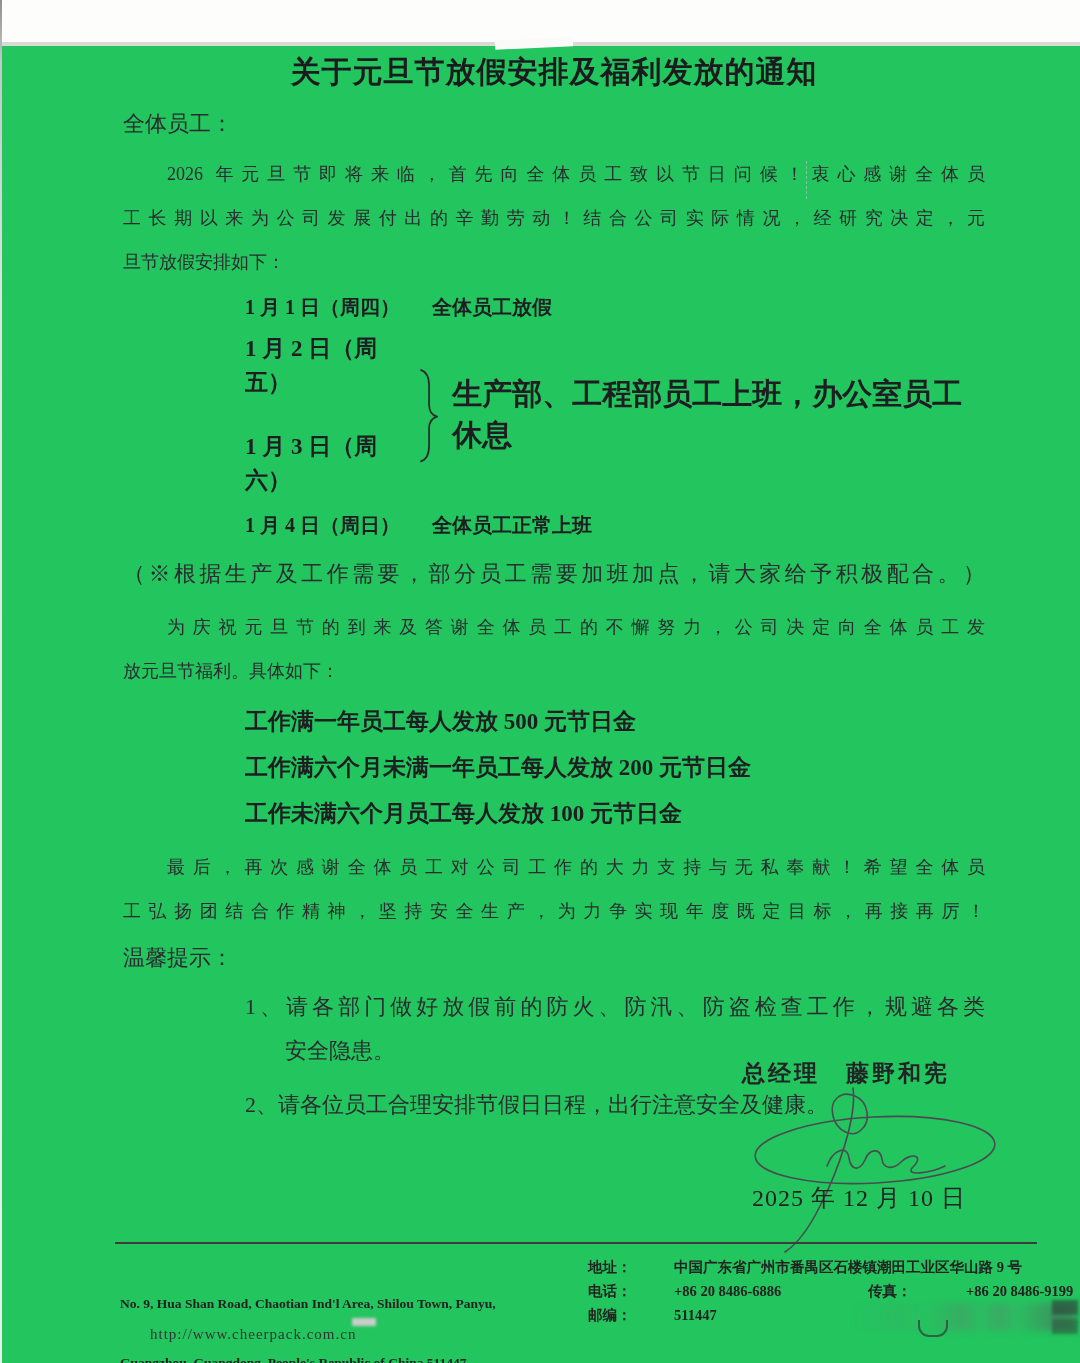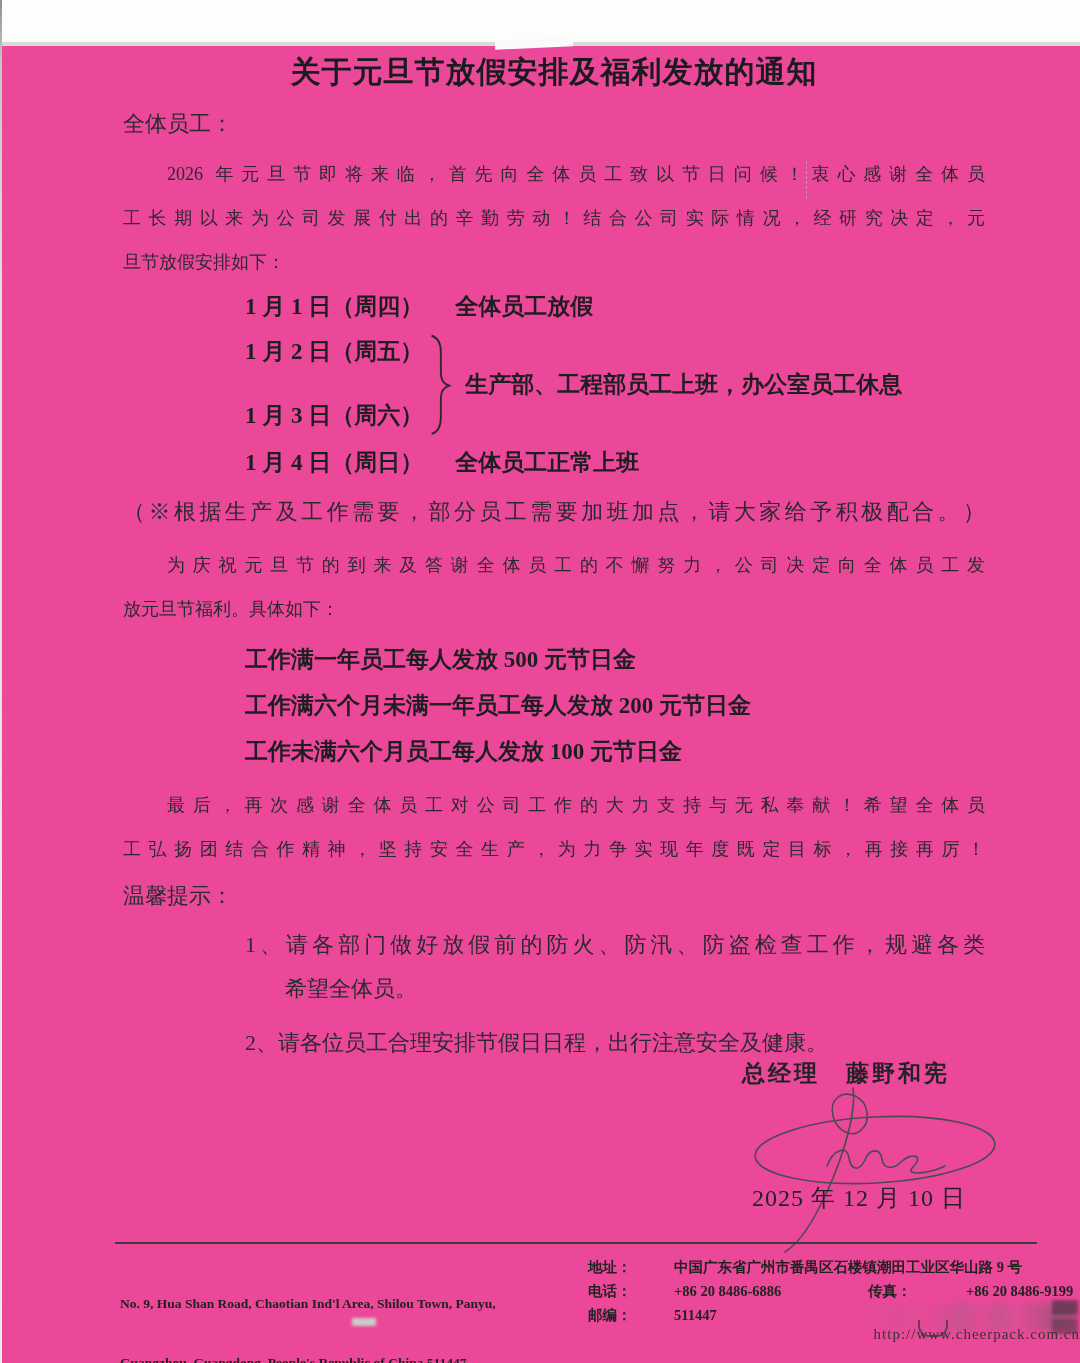--- a/index.html
+++ b/index.html
@@ -1,19 +1,19 @@
 <!DOCTYPE html>
 <html><head>
 <meta charset="utf-8">
 <style>
   html,body { margin:0; padding:0; }
   body { background:#e9e9e7; }
   .page {
     position:relative; width:1080px; height:1363px; margin:0 auto;
-    background:#ec4899; overflow:hidden;
+    background:#22c55e; overflow:hidden;
     font-family:"Liberation Serif","DejaVu Serif",serif;
     color:#2a2a30;
   }
   
   .top-strip { position:absolute; top:0; left:0; right:0; height:42px;
     background:#fdfdfc; border-bottom:4px solid #d9d9d8; }
   .top-notch { position:absolute; top:39px; left:495px; width:78px; height:9px;
     background:#fafaf8; transform:rotate(-2.5deg); }
   .left-edge { position:absolute; top:0; left:0; width:2px; height:100%;
     background:linear-gradient(#8f8f92, #c6c6c8 60px, #e2e2e1 300px, #ececea); }
@@ -29,28 +29,28 @@
 
   .para { font-size:18px; }
   .para .line { line-height:44px; text-align:justify; }
   .line.fill { text-align-last:justify; }
   .line.ind { text-indent:44px; }
   .p1 { margin-top:12px; }
   .p2 { margin-top:14px; }
   .p3 { margin-top:8px; }
 
   .sched-row { display:flex; margin-left:122px; margin-top:6px;
-    font-size:23px; font-weight:700; line-height:34px; color:#1d1d22;align-items:flex-end; }
+    font-size:20px; font-weight:700; line-height:34px; color:#1d1d22;align-items:flex-end; }
   .sched-row .s-act { margin-left:32px; }
   .brace-group { display:flex; align-items:center; margin-left:122px; margin-top:8px; }
   .brace-dates { display:flex; flex-direction:column; gap:30px;
     font-size:23px; font-weight:700; line-height:34px; color:#1d1d22; }
   .brace { width:22px; height:104px; margin-left:6px; stroke:#2a2a2e;
     stroke-width:2.2; fill:none; }
-  .brace-text { margin-left:14px; font-size:23px; font-weight:700; color:#1d1d22; }
+  .brace-text { margin-left:14px; font-size:30px; font-weight:700; color:#1d1d22; }
   .row4 { margin-top:10px; }
   .note { margin-top:15px; font-size:22px; line-height:34px;
     text-align:justify; text-align-last:justify; }
 
   .welfare { margin-left:122px; margin-top:6px; }
   .welfare .wline { font-size:23px; font-weight:700; line-height:46px; color:#1d1d22; }
 
   .tips-heading { margin-top:8px; font-size:22px; line-height:34px; }
   .tip { margin-left:122px; margin-top:10px; font-size:22px; }
   .tip .line { line-height:44px; text-align:justify; }
@@ -67,21 +67,21 @@
   .footer-rule { position:absolute; top:1242px; left:115px; width:922px;
     border-top:2px solid #3c3c3c; }
   .footer { position:absolute; top:1255px; left:120px; display:flex; }
   .f-en { width:468px; font-size:13.5px; line-height:19.5px; color:#222;
     white-space:pre; font-weight:600; }
   .f-cn { font-size:14.5px; line-height:24px; color:#222; font-weight:600; }
   .f-row { display:flex;gap:26px; }
   .f-label { width:60px; }
   .f-tel { width:168px; }
   .f-fax-label { width:72px; }
-  .url { position:absolute; top:1326px; left:0; right:0; text-align:right;
+  .url { position:absolute; top:1326px; left:0; right:0; text-align:left;
     padding-left:150px; font-size:15px; color:#333; letter-spacing:1px; }
 
   
   .wm-band { position:absolute; left:850px; top:1303px; width:226px; height:28px;
     filter:blur(3px);
     background:linear-gradient(90deg, rgba(120,120,125,0) 0%,
       rgba(120,120,125,.10) 22%, rgba(120,120,125,.04) 34%,
       rgba(110,110,115,.28) 50%, rgba(120,120,125,.08) 58%,
       rgba(110,110,115,.30) 66%, rgba(120,120,125,.10) 74%,
       rgba(90,90,95,.45) 92%, rgba(90,90,95,.30) 100%); }
@@ -152,21 +152,21 @@
 
     <div class="para p3">
       <div class="line fill ind">最后，再次感谢全体员工对公司工作的大力支持与无私奉献！希望全体员</div>
       <div class="line fill">工弘扬团结合作精神，坚持安全生产，为力争实现年度既定目标，再接再厉！</div>
     </div>
 
     <div class="tips-heading">温馨提示：</div>
 
     <div class="tip">
       <div class="line fill">1、请各部门做好放假前的防火、防汛、防盗检查工作，规避各类</div>
-      <div class="line cont">希望全体员。</div>
+      <div class="line cont">安全隐患。</div>
     </div>
 
     <div class="tip">
       <div class="line">2、请各位员工合理安排节假日日程，出行注意安全及健康。</div>
     </div>
 
   </div>
 
   <div class="sign-title">总经理　藤野和宪</div>
 

